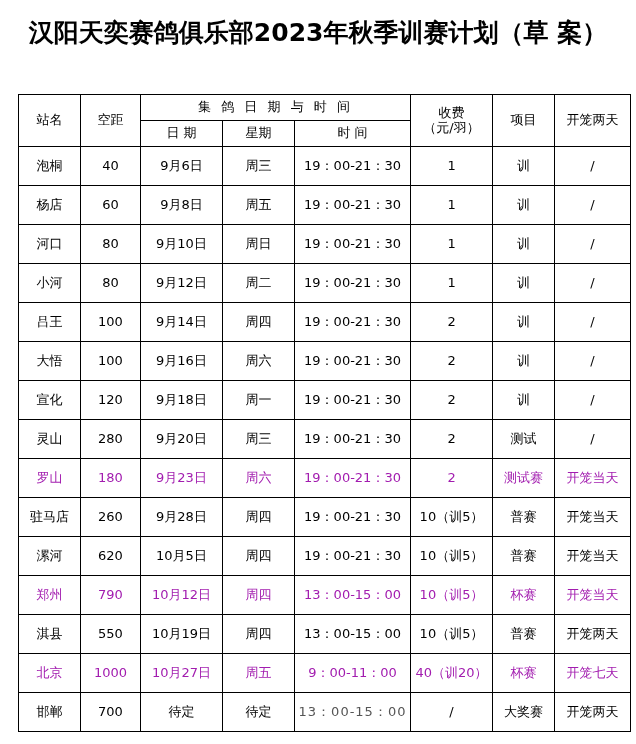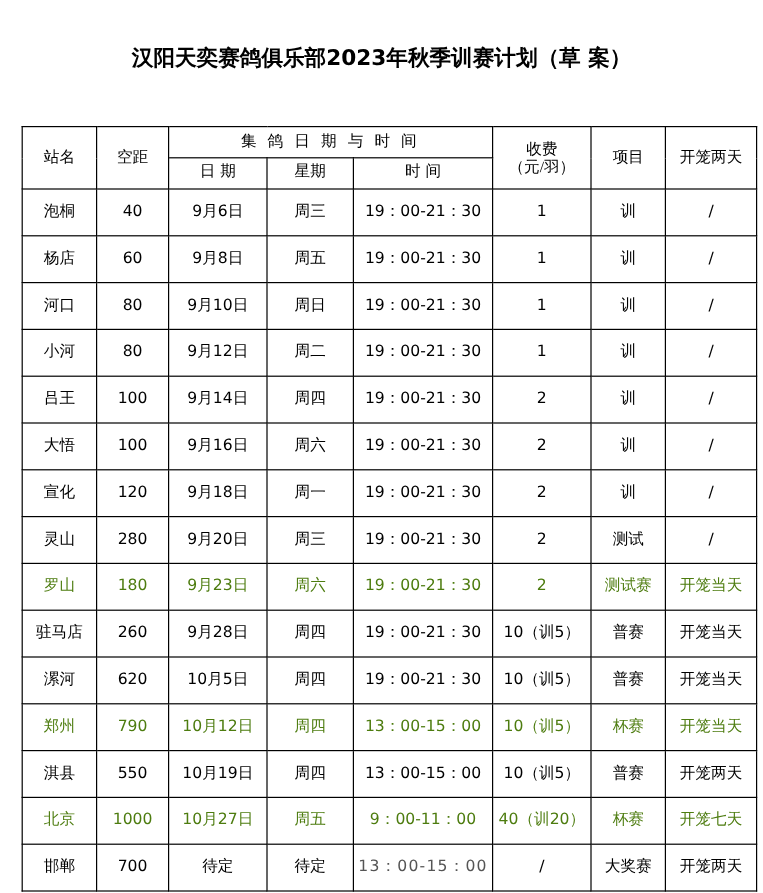--- a/index.html
+++ b/index.html
@@ -15,27 +15,26 @@
     overflow: hidden;
   }
   .page {
     position: relative;
     width: 636px;
     height: 744px;
     box-sizing: border-box;
   }
   .title {
     text-align: center;
-    font-size: 18px;
+    font-size: 25px;
     font-weight: bold;
     letter-spacing: 0px;
     padding-top: 16px;
     padding-bottom: 2px;
     white-space: nowrap;
-    margin-top: 20px;
   }
   .table-wrap {
     padding: 0 18px;
     margin-top: 43px;
   }
   table.sched {
     border-collapse: collapse;
     width: 600px;
     table-layout: fixed;
     font-size: 13px;
@@ -46,34 +45,33 @@
     vertical-align: middle;
     padding: 0;
     font-weight: normal;
     line-height: 1.1;
   }
   .hdr-row th {
     height: 25px;
   }
   .hdr-main th {
     font-size: 13px;
-    font-family: Liberation Serif, serif;
   }
   .spanhead {
     letter-spacing: 3px;
   }
   .body-row td {
     height: 38px;
     font-size: 13px;
   }
   .hdr-row th, .hdr-row td {
     font-size: 13px;
   }
   .red {
-    color: #4d7c0f;
+    color: #a21caf;
   }
   .small-mono {
     font-size: 11px;
     color: #555555;
     letter-spacing: 1px;
   }
   col.c-station { width: 62px; }
   col.c-dist    { width: 60px; }
   col.c-date    { width: 82px; }
   col.c-week    { width: 72px; }

